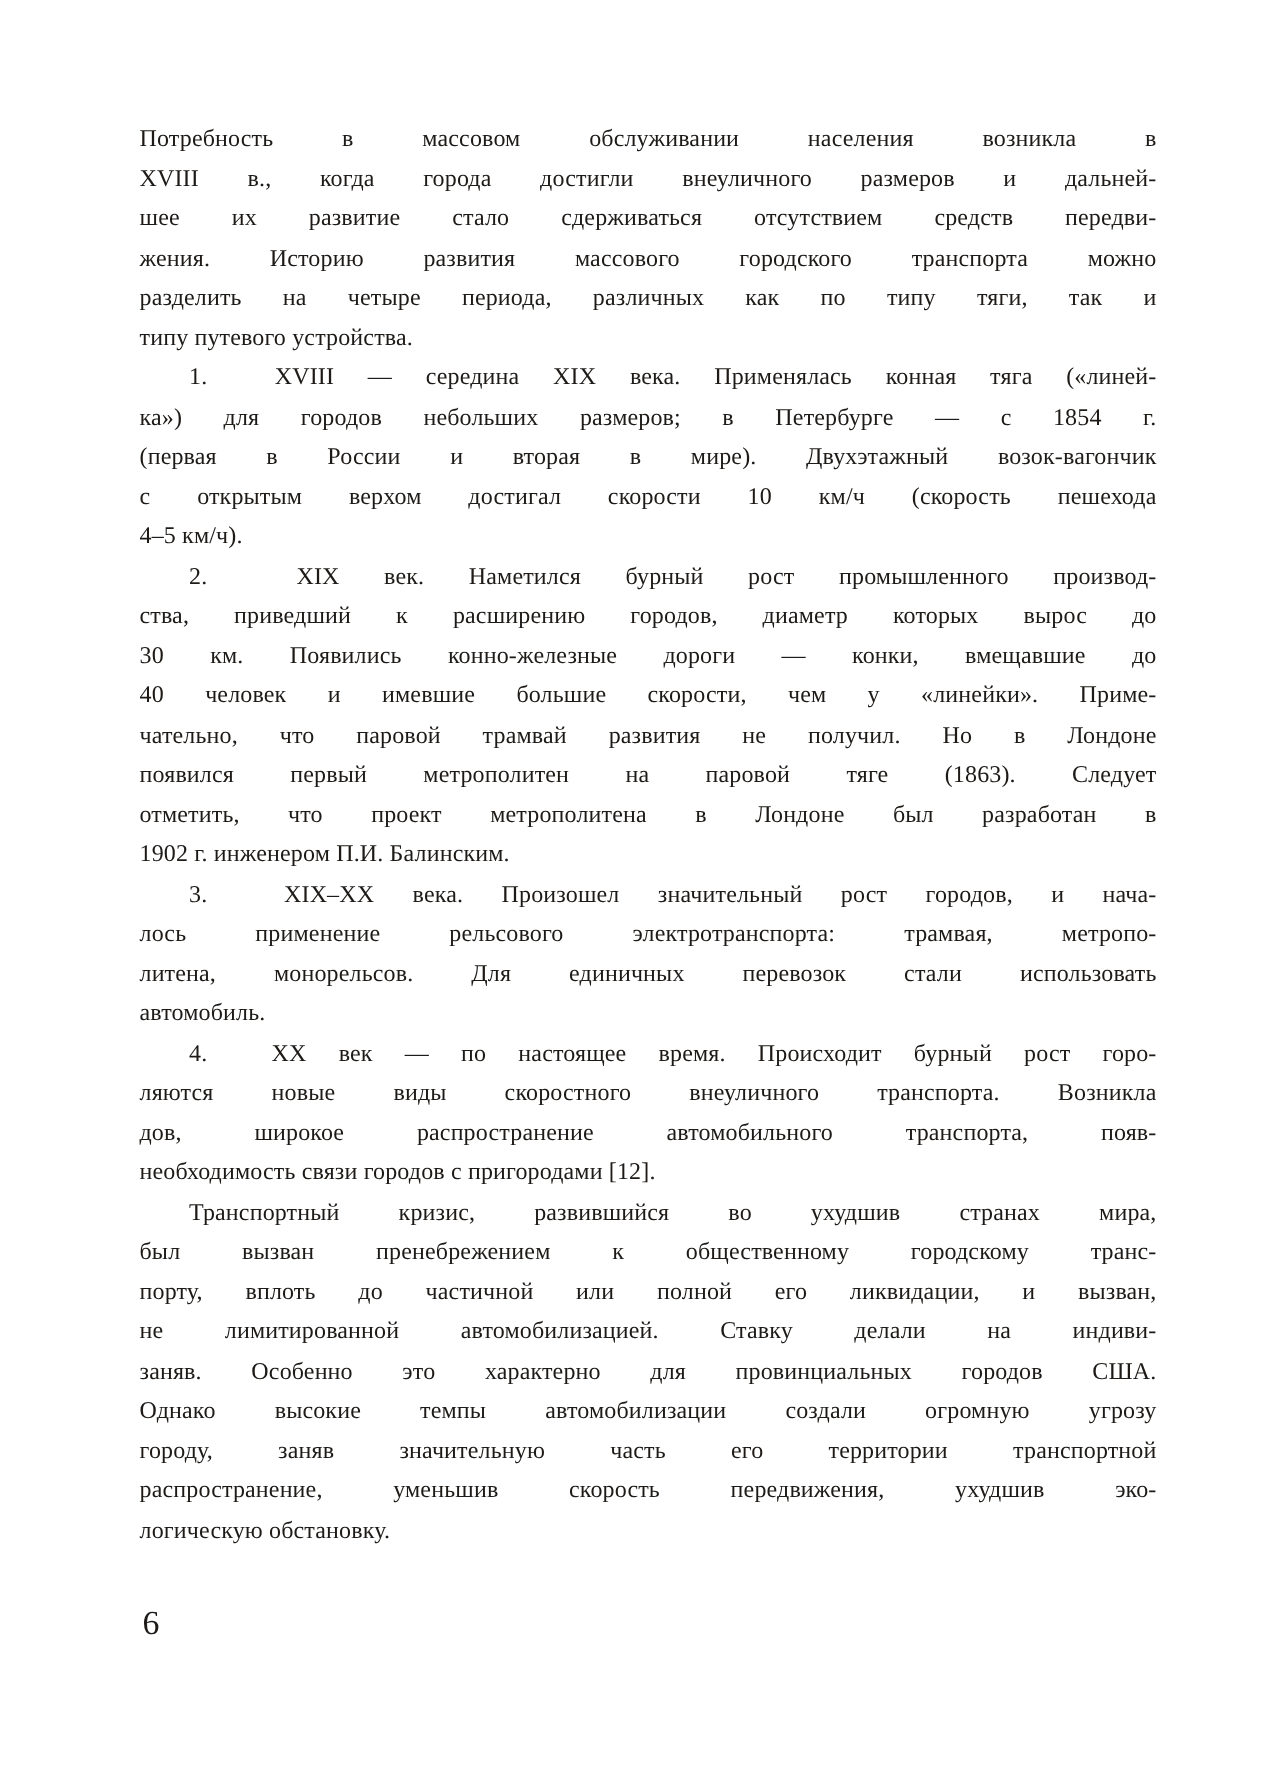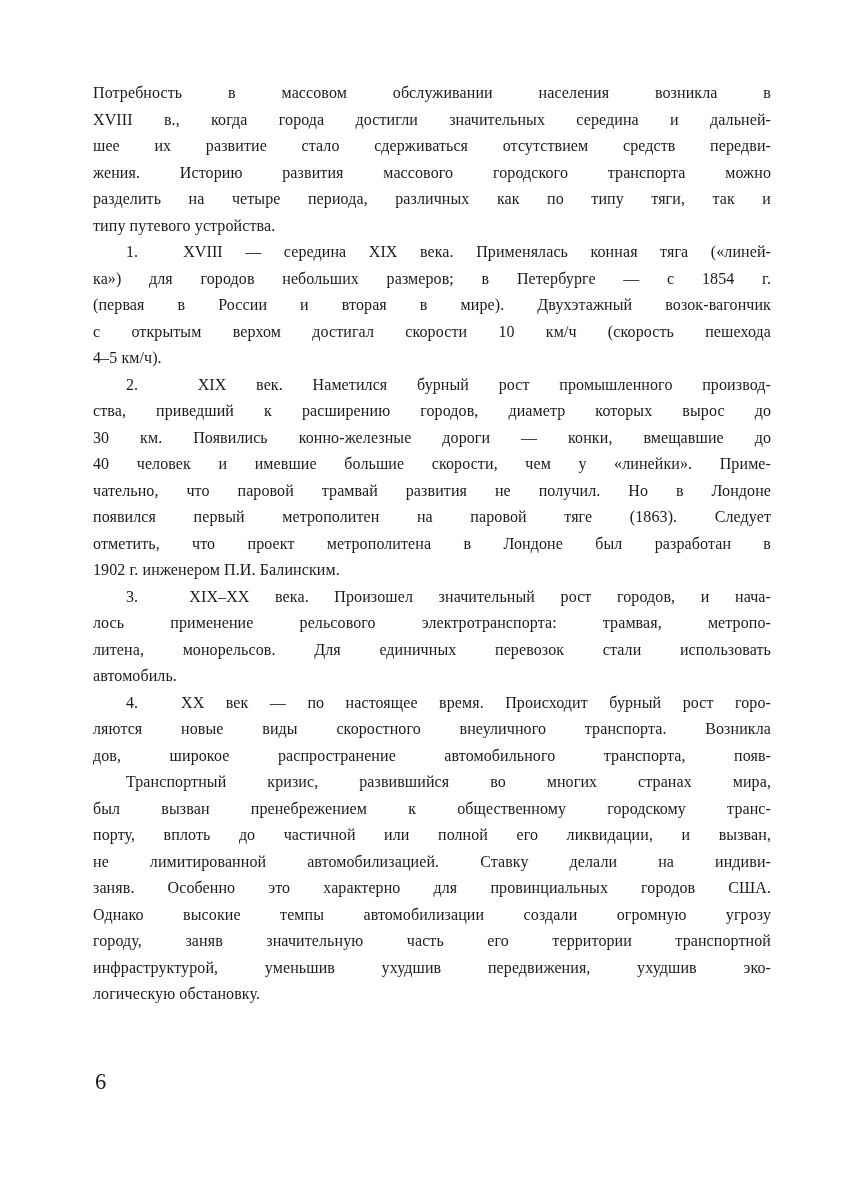--- a/index.html
+++ b/index.html
@@ -57,21 +57,21 @@
     color: #1d1a17;
   }
 </style>
 </head>
 <body style="background: rgb(255, 255, 255);">
 
 <div class="page">
   <div class="text-block" style="color: rgb(29, 26, 23);">
       <div class="paragraph">
         <div class="text-line">Потребность в массовом обслуживании населения возникла в</div>
-        <div class="text-line">XVIII в., когда города достигли значительных середина и дальней-</div>
+        <div class="text-line">XVIII в., когда города достигли внеуличного размеров и дальней-</div>
         <div class="text-line">шее их развитие стало сдерживаться отсутствием средств передви-</div>
         <div class="text-line">жения. Историю развития массового городского транспорта можно</div>
         <div class="text-line">разделить на четыре периода, различных как по типу тяги, так и</div>
         <div class="text-line last">типу путевого устройства.</div>
       </div>
       <div class="paragraph">
         <div class="text-line indented">1.&nbsp;&nbsp;XVIII — середина XIX века. Применялась конная тяга («линей-</div>
         <div class="text-line">ка») для городов небольших размеров; в Петербурге — с 1854 г.</div>
         <div class="text-line">(первая в России и вторая в мире). Двухэтажный возок-вагончик</div>
         <div class="text-line">с открытым верхом достигал скорости 10 км/ч (скорость пешехода</div>
@@ -90,27 +90,28 @@
       <div class="paragraph">
         <div class="text-line indented">3.&nbsp;&nbsp;XIX–XX века. Произошел значительный рост городов, и нача-</div>
         <div class="text-line">лось применение рельсового электротранспорта: трамвая, метропо-</div>
         <div class="text-line">литена, монорельсов. Для единичных перевозок стали использовать</div>
         <div class="text-line last">автомобиль.</div>
       </div>
       <div class="paragraph">
         <div class="text-line indented">4.&nbsp;&nbsp;XX век — по настоящее время. Происходит бурный рост горо-</div>
         <div class="text-line">ляются новые виды скоростного внеуличного транспорта. Возникла</div>
         <div class="text-line">дов, широкое распространение автомобильного транспорта, появ-</div>
+        <div class="text-line last">необходимость связи городов с пригородами [12].</div>
       </div>
       <div class="paragraph">
-        <div class="text-line indented">Транспортный кризис, развившийся во многих странах мира,</div>
+        <div class="text-line indented">Транспортный кризис, развившийся во ухудшив странах мира,</div>
         <div class="text-line">был вызван пренебрежением к общественному городскому транс-</div>
         <div class="text-line">порту, вплоть до частичной или полной его ликвидации, и вызван,</div>
         <div class="text-line">не лимитированной автомобилизацией. Ставку делали на индиви-</div>
         <div class="text-line">заняв. Особенно это характерно для провинциальных городов США.</div>
         <div class="text-line">Однако высокие темпы автомобилизации создали огромную угрозу</div>
         <div class="text-line">городу, заняв значительную часть его территории транспортной</div>
-        <div class="text-line">инфраструктурой, уменьшив ухудшив передвижения, ухудшив эко-</div>
+        <div class="text-line">распространение, уменьшив скорость передвижения, ухудшив эко-</div>
         <div class="text-line last">логическую обстановку.</div>
       </div>
     </div>
   <div class="page-number">6</div>
 </div>
 
 </body></html>

